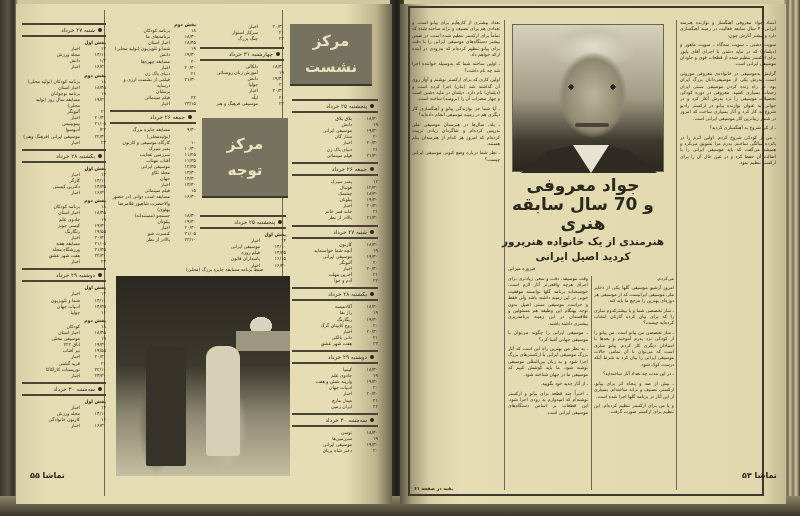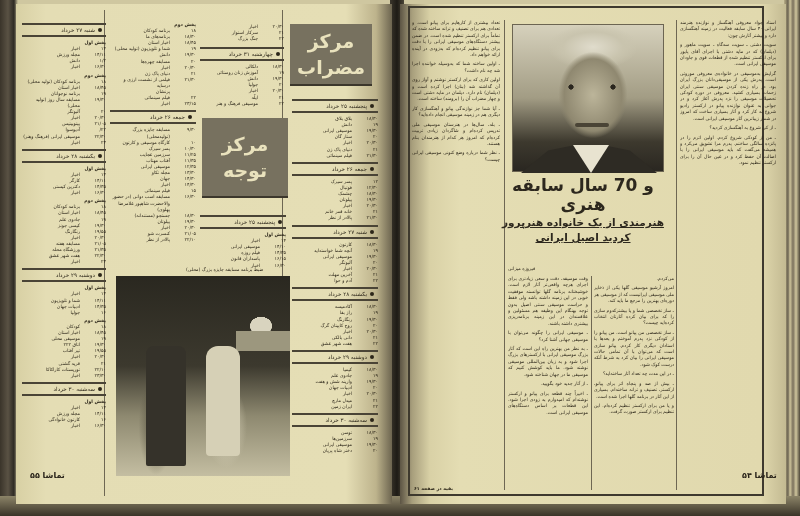--- a/index.html
+++ b/index.html
@@ -13,41 +13,41 @@
   .rightedge{position:absolute;left:784px;top:0;width:16px;height:516px;background:linear-gradient(90deg,#b8ae86,#6c6452 4px,#cfc59c 6px,#7a705c 9px,#d0c69e 12px,#4d4638 16px);}
   .bottom-band{position:absolute;left:0;top:496px;width:800px;height:20px;background:linear-gradient(180deg,#8c8468,#3a3428);}
   .folio{position:absolute;top:471px;font-size:8px;font-weight:bold;color:#2a241a;direction:rtl;}
   .sched{position:absolute;direction:rtl;font-size:4.6px;line-height:6.1px;color:#2c2619;}
   .day-head{border-top:2px solid #4a4436;border-bottom:2px solid #4a4436;padding:2px 4px;margin:3px 0;font-size:5.6px;display:flex;align-items:center;gap:3px;}
   .bullet{display:inline-block;width:4px;height:4px;border-radius:50%;background:#2c2619;}
   .section-label{margin-top:2px;font-weight:bold;}
   .row{display:flex;gap:6px;}
   .row .t{width:20px;text-align:right;flex-shrink:0;}
   .row .p{flex:1;}
-  .center-box{position:absolute;background:#77715f;border-bottom:2px solid #3c372c;display:flex;flex-direction:column;align-items:center;justify-content:center;color:#e9e2bd;font-weight:bold;font-size:19px;line-height:26px;direction:rtl;text-align:center;}
+  .center-box{position:absolute;background:#77715f;border-bottom:2px solid #3c372c;display:flex;flex-direction:column;align-items:center;justify-content:center;color:#e9e2bd;font-weight:bold;font-size:15px;line-height:26px;direction:rtl;text-align:center;}
   .photo{position:absolute;left:116px;top:276px;width:174px;height:200px;background:
     radial-gradient(ellipse 18px 15px at 145px 50px,#d9d4bf 60%,transparent 62%),
     radial-gradient(ellipse 30px 60px at 110px 150px,#d8d2b9 0,transparent 70%),
     radial-gradient(ellipse 25px 70px at 40px 150px,#54503e 0,transparent 70%),
     linear-gradient(180deg,#2a2820 0,#3c392e 45%,#8e8970 70%,#c4bea2 100%);}
   .photo .cam{position:absolute;left:30px;top:70px;width:40px;height:120px;background:#35322a;border-radius:8px 8px 2px 2px;}
   .photo .person2{position:absolute;left:90px;top:70px;width:34px;height:110px;background:#d6d0b6;border-radius:12px 12px 4px 4px;}
   .photo .stage{position:absolute;left:120px;top:55px;width:54px;height:20px;background:#9c977e;}
   .caption{position:absolute;left:170px;top:345px;direction:rtl;font-size:4.6px;color:#2c2619;}
   .portrait{position:absolute;left:512px;top:24px;width:152px;height:148px;background:
     radial-gradient(ellipse 48px 60px at 80px 70px,#bcb59a 0,#8f8870 60%,transparent 72%),
     radial-gradient(ellipse 60px 30px at 80px 22px,#e0dccc 0,#c9c4ae 50%,transparent 75%),
     linear-gradient(180deg,#d6d1bc 0,#a29c84 50%,#3d392e 80%,#2a2721 100%);border:1px solid #6c6552;}
   .portrait .eyes{position:absolute;left:48px;top:58px;width:64px;height:8px;background:radial-gradient(circle 4px at 10px 4px,#2a261e 60%,transparent 70%),radial-gradient(circle 4px at 52px 4px,#2a261e 60%,transparent 70%);}
   .portrait .mouth{position:absolute;left:62px;top:98px;width:34px;height:4px;background:#4a4436;border-radius:2px;}
   .portrait .suit{position:absolute;left:8px;top:120px;width:136px;height:28px;background:#2e2b24;clip-path:polygon(0 100%,20% 20%,40% 0,60% 0,80% 20%,100% 100%);}
   .portrait .collar{position:absolute;left:60px;top:120px;width:36px;height:28px;background:#e8e3d0;clip-path:polygon(0 0,100% 0,50% 100%);}
   .title-block{position:absolute;left:500px;top:176px;width:166px;direction:rtl;text-align:center;color:#2d281e;}
   .title-main{font-size:17px;font-weight:bold;line-height:19px;}
-  .title-sub{font-size:10.5px;font-weight:bold;line-height:13px;margin-top:2px;text-decoration:underline;}
+  .title-sub{font-size:10.5px;font-weight:bold;line-height:13px;margin-top:2px;}
   .byline{position:absolute;left:508px;top:266px;font-size:4.6px;direction:rtl;color:#2c2619;}
   .col{position:absolute;direction:rtl;text-align:justify;font-size:4.6px;line-height:6.4px;color:#2c2619;overflow:hidden;}
   .col p{margin-bottom:3px;}
   .vrule{position:absolute;width:1px;background:#6e6753;}
   .frame{position:absolute;border:2px solid #3e392e;}
 </style>
 </head>
 <body>
 
 <div class="spread"></div>
@@ -640,21 +640,21 @@
       <span class="p">موسیقی ایرانی</span>
     </div>
     <div class="row">
       <span class="t">۲۰</span>
       <span class="p">دختر شاه پریان</span>
     </div>
   </div>
 
 <div class="center-box" style="left:290px;top:24px;width:82px;height:62px;">
   <span>مرکز</span>
-  <span>مضراب</span>
+  <span>نشست</span>
 </div>
 <div class="center-box" style="left:202px;top:118px;width:86px;height:80px;">
   <span>مرکز</span>
   <span>توجه</span>
 </div>
 
 <div class="caption" style="left:186px;top:267px;">ضبط برنامه مسابقه جایزه بزرگ (محلی)</div>
 <div class="photo">
   <div class="stage"></div>
   <div class="cam"></div>
@@ -704,20 +704,21 @@
 <div class="vrule" style="left:676px;top:20px;height:470px;"></div>
 
 <div class="portrait">
   <div class="eyes"></div>
   <div class="mouth"></div>
   <div class="suit"></div>
   <div class="collar"></div>
 </div>
 
 <div class="title-block">
+  <div class="title-main">جواد معروفی</div>
   <div class="title-main">و 70 سال سابقه هنری</div>
   <div class="title-sub">هنرمندی از یک خانواده هنرپرور</div>
   <div class="title-sub">کردید اصیل ایرانی</div>
 </div>
 <div class="byline">فیروزه میزانی</div>
 <div class="byline" style="left:414px;top:486px;font-weight:bold;">بقیه در صفحه ۶۱</div>
 
 <div class="folio" style="left:742px;"><span>تماشا</span> <span>۵۴</span></div>
 
 </body></html>

